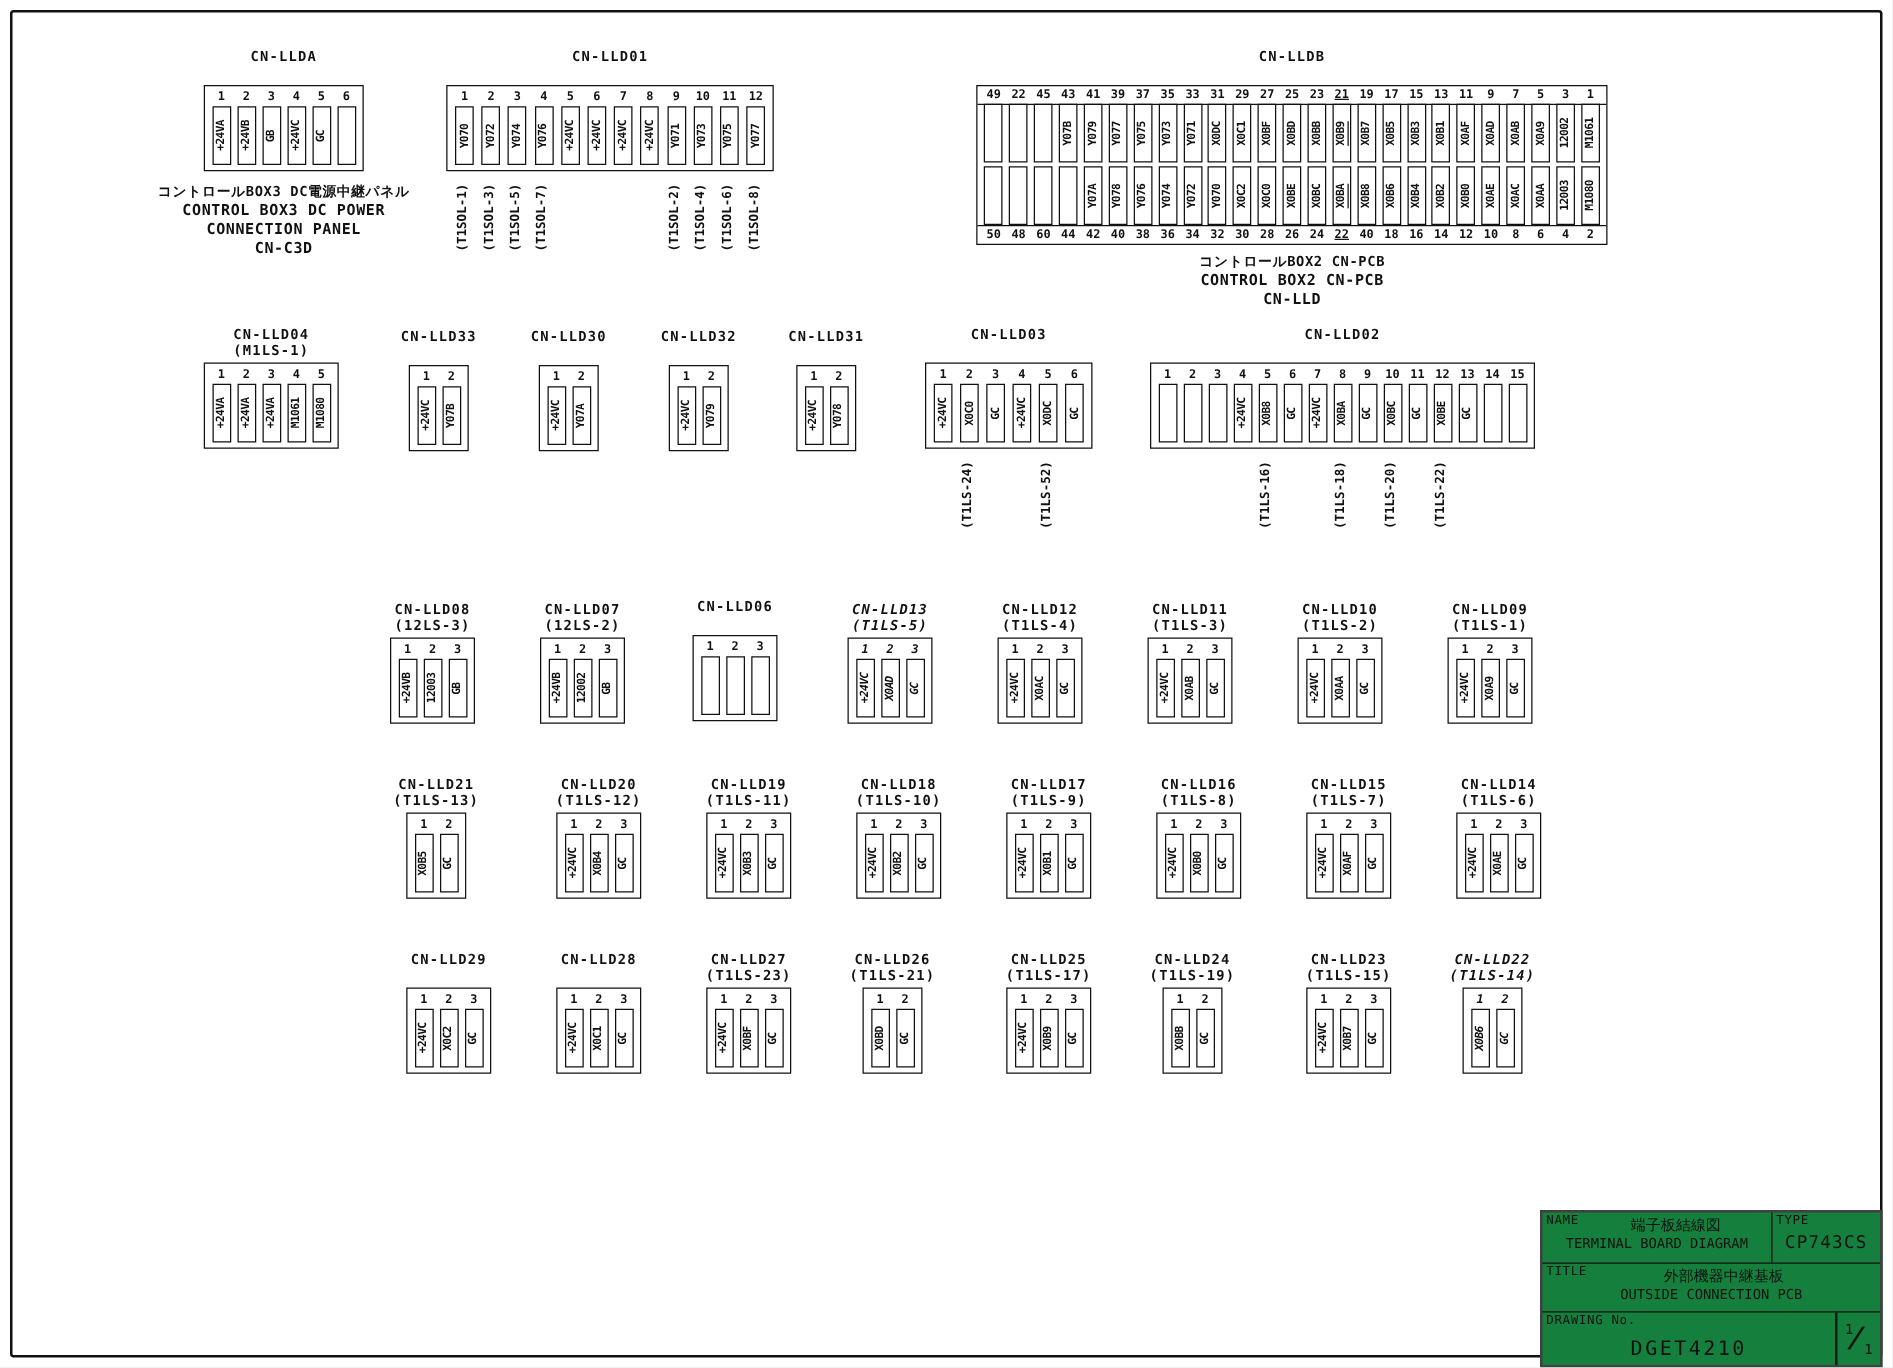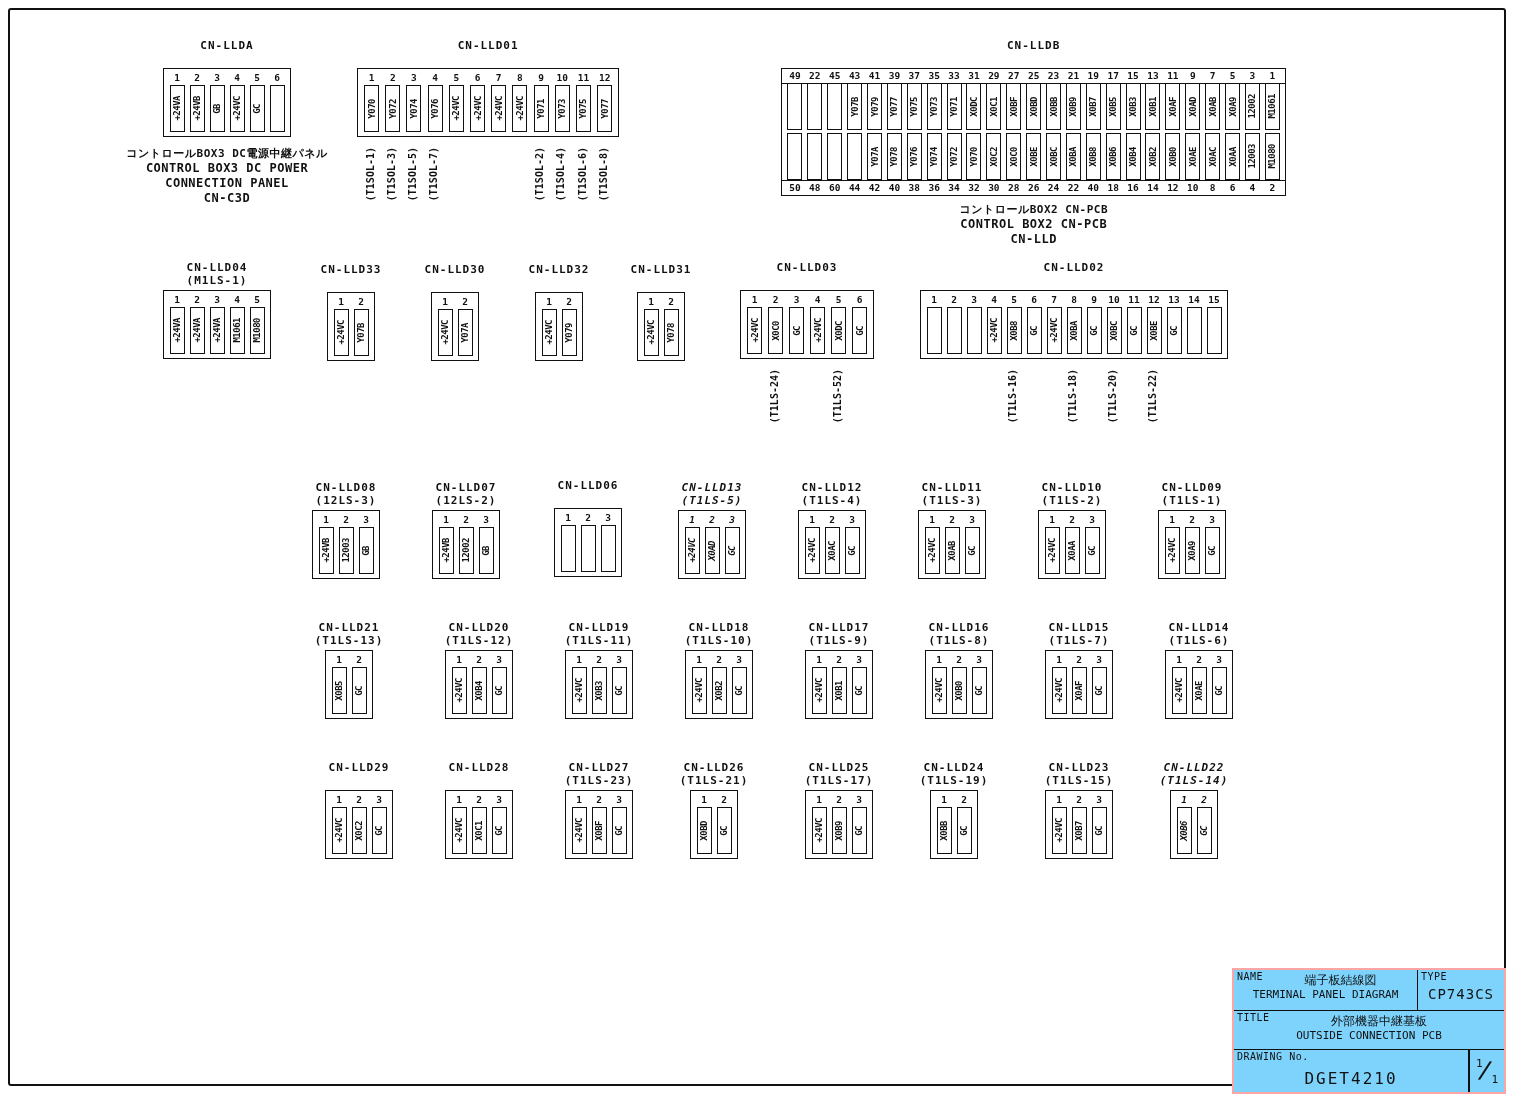--- a/index.html
+++ b/index.html
@@ -41,21 +41,21 @@
     font-weight:bold; letter-spacing:0.5px; transform:translateX(-50%);
   }
   .block-caption .jp{ font-size:11px; }
   .vann{
     position:absolute; writing-mode:vertical-rl; transform:rotate(180deg);
     font-size:10px; letter-spacing:0px; white-space:nowrap; font-weight:bold;
   }
   
   .tblock{
     position:absolute; left:1232px; top:968px; width:270px; height:122px;
-    border:2px solid #fca5a5; background:#7dd3fc; display:flex; flex-direction:column;
+    border:2px solid #404040; background:#15803d; display:flex; flex-direction:column;
   }
   .trow{ position:relative; display:flex; }
   .trow1{ height:40px; border-bottom:1.5px solid #111; }
   .trow2{ height:38px; border-bottom:1.5px solid #111; }
   .trow3{ flex:1; }
   .tcell{ position:relative; }
   .tlabel{ position:absolute; left:3px; top:1px; font-size:10px; letter-spacing:0.5px; }
   .tname-cell{ flex:1; border-right:1.5px solid #111; display:flex; flex-direction:column; align-items:center; justify-content:flex-start; }
   .tname-jp{ font-size:12px; line-height:16px; margin-top:2px; margin-left:30px; }
   .tname-en{ font-size:11px; line-height:14px; letter-spacing:0; }
@@ -331,21 +331,21 @@
           <div class="dcol" style="width: 19.9px;">
             <span class="dnum">23</span>
             <div class="pin-cell dcell">
               <span class="vtext">X0BB</span>
             </div>
             <div class="pin-cell dcell2">
               <span class="vtext">X0BC</span>
             </div>
             <span class="dnum">24</span>
           </div>
-          <div class="dcol" style="width: 19.9px;">
+          <div class="dcol" style="width: 19.9px; text-decoration: underline;">
             <span class="dnum">21</span>
             <div class="pin-cell dcell">
               <span class="vtext">X0B9</span>
             </div>
             <div class="pin-cell dcell2">
               <span class="vtext">X0BA</span>
             </div>
             <span class="dnum">22</span>
           </div>
           <div class="dcol" style="width: 19.9px;">
@@ -1294,21 +1294,21 @@
           </div>
         </div>
       </div>
     </div>
 
   <div class="tblock">
     <div class="trow trow1">
       <div class="tcell tname-cell">
         <span class="tlabel">NAME</span>
         <span class="tname-jp">端子板結線図</span>
-        <span class="tname-en">TERMINAL PANEL DIAGRAM</span>
+        <span class="tname-en">TERMINAL BOARD DIAGRAM</span>
       </div>
       <div class="tcell ttype-cell">
         <span class="tlabel">TYPE</span>
         <span class="ttype-val">CP743CS</span>
       </div>
     </div>
     <div class="trow trow2">
       <div class="tcell ttitle-cell">
         <span class="tlabel">TITLE</span>
         <span class="ttitle-jp">外部機器中継基板</span>

